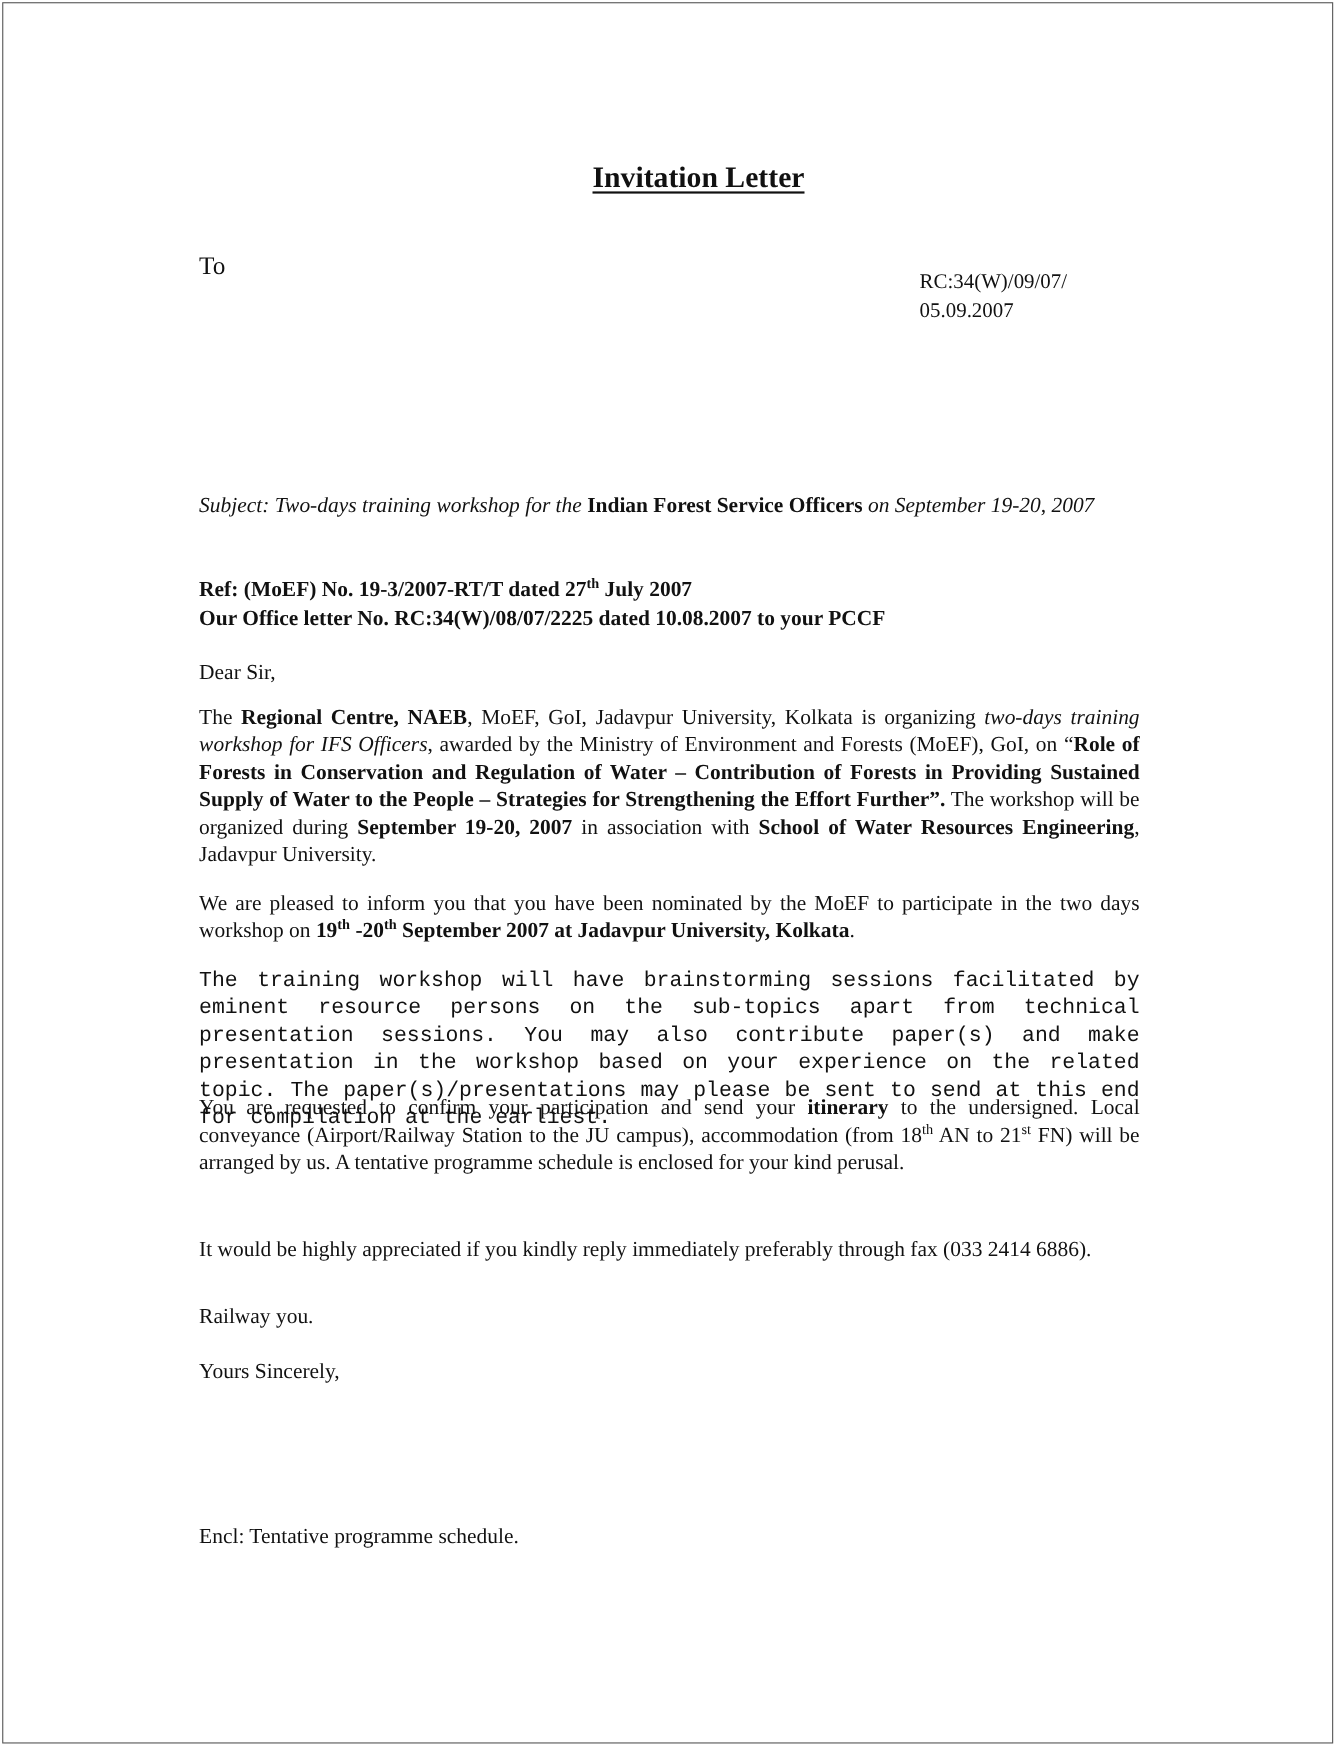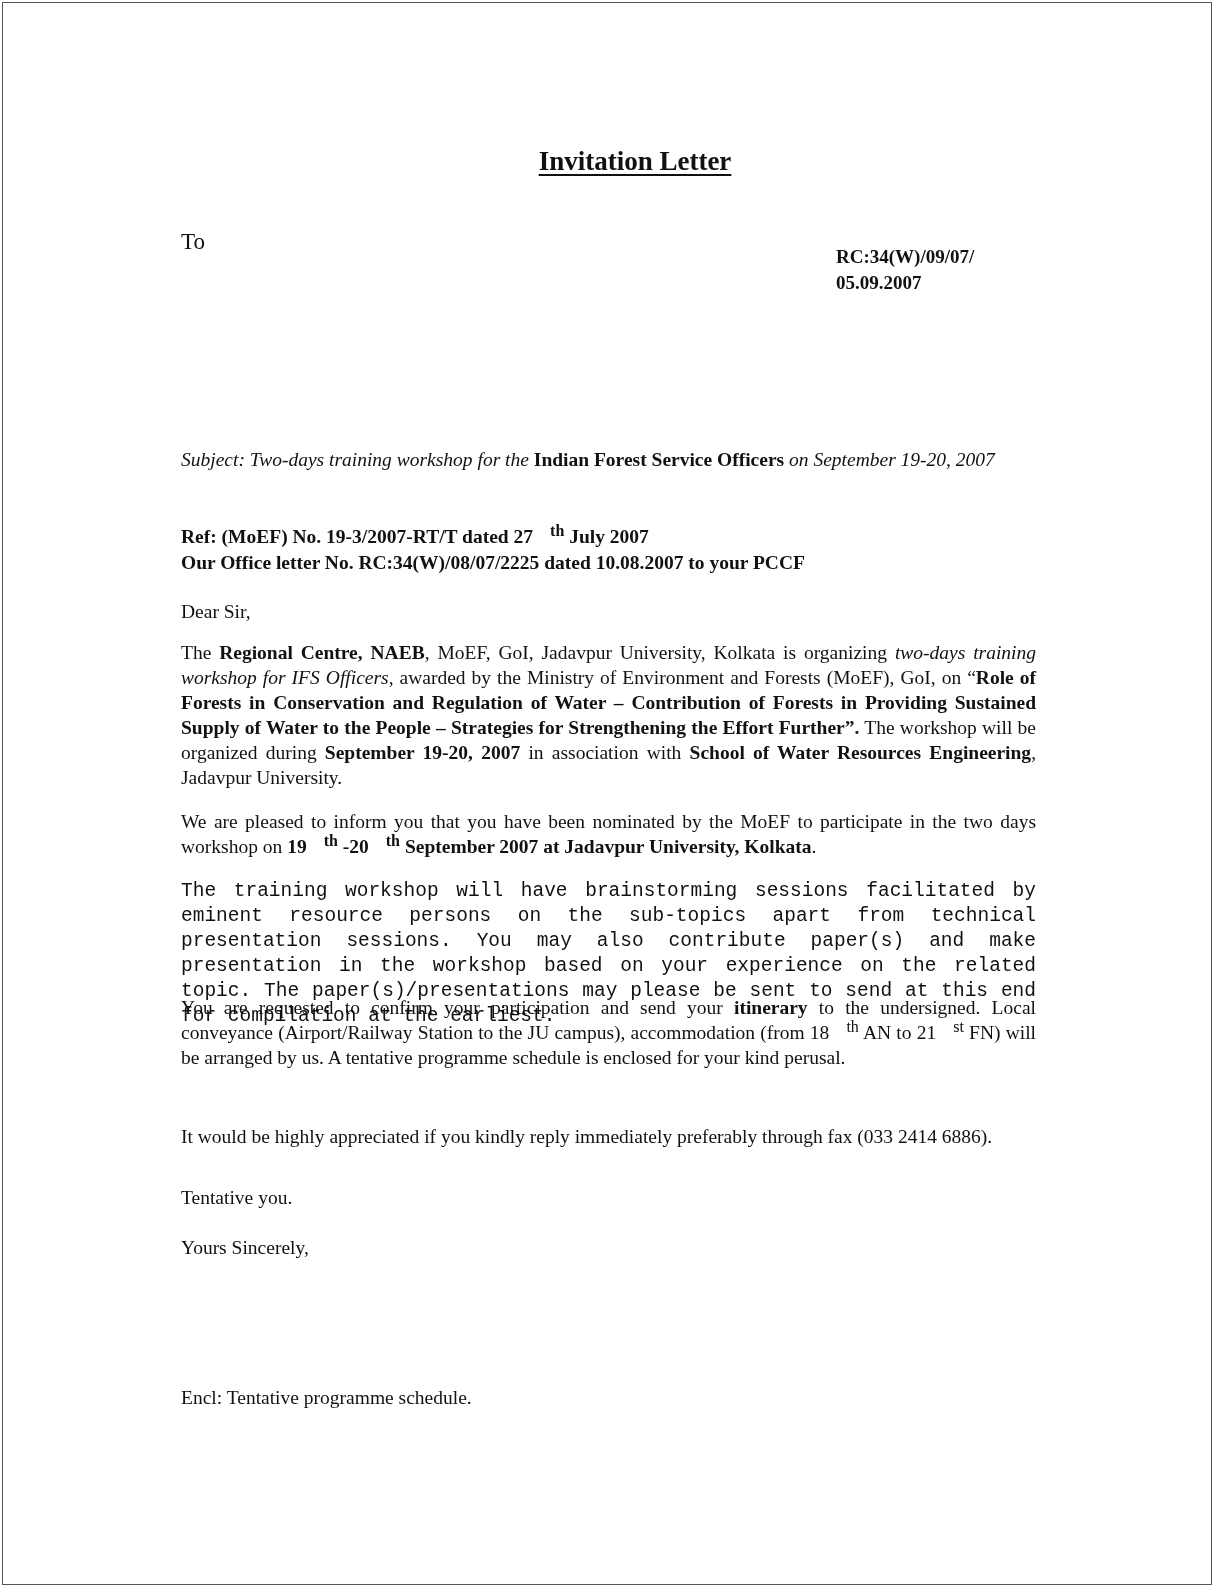--- a/index.html
+++ b/index.html
@@ -8,41 +8,41 @@
     position: absolute; left: 2px; top: 2px; width: 1210px; height: 1583px;
     border: 1px solid #555; box-sizing: border-box; background: #fff;
   }
   .serif { font-family: "Liberation Serif", "DejaVu Serif", serif; color: #111; }
   .title {
     position: absolute; left: 0; width: 1270px; top: 146px; text-align: center;
     font-size: 27px; font-weight: bold; text-decoration: underline;
     text-decoration-thickness: 2px; text-underline-offset: 4px;
   }
   .to { position: absolute; left: 181px; top: 229px; font-size: 23px; }
-  .refno { position: absolute; left: 836px; top: 244px; font-size: 19px; line-height: 26px; font-weight: bold; }
+  .refno { position: absolute; left: 836px; top: 244px; font-size: 19px; line-height: 26px; }
   .refno div { white-space: nowrap; }
   .body {
     position: absolute; left: 181px; width: 855px; font-size: 19.5px; line-height: 25px;
     text-align: justify;
   }
   .subject { top: 447px; font-style: italic; }
   .subject b { font-style: normal; font-weight: bold; }
   .refs { top: 524px; font-weight: bold; font-size: 19.5px; line-height: 26px; }
   .refs div { white-space: nowrap; }
   .salutation { top: 599px; }
   .p1 { top: 640px; }
   .p2 { top: 809px; }
   .p3 { top: 879px; font-family: Liberation Mono, monospace; }
   .p4 { top: 995px; }
   .p5 { top: 1124px; }
   .thanks { top: 1185px; }
   .closing { top: 1235px; }
   .sig { top: 1309px; line-height: 26px; }
   .encl { top: 1385px; }
-  sup { font-size: 16px; line-height: 0; vertical-align: super; margin-left: 17px; }
+  sup { font-size: 13px; line-height: 0; vertical-align: super; }
 </style>
 </head>
 <body>
 
 <div class="page-frame"></div>
 
 <div class="serif title">Invitation Letter</div>
 
 <div class="serif to">To</div>
 
@@ -63,20 +63,20 @@
 <div class="serif body p1"><span>The </span><b>Regional Centre, NAEB</b><span>, MoEF, GoI, Jadavpur University, Kolkata is organizing </span><i>two-days training workshop for IFS Officers</i><span>, awarded by the Ministry of Environment and Forests (MoEF), GoI, on “</span><b>Role of Forests in Conservation and Regulation of Water – Contribution of Forests in Providing Sustained Supply of Water to the People – Strategies for Strengthening the Effort Further”.</b><span> The workshop will be organized during </span><b>September 19-20, 2007</b><span> in association with </span><b>School of Water Resources Engineering</b><span>, Jadavpur University.</span></div>
 
 <div class="serif body p2"><span>We are pleased to inform you that you have been nominated by the MoEF to participate in the two days workshop on </span><b>19</b><sup style="font-weight:bold">th</sup><b> -20</b><sup style="font-weight:bold">th</sup><b> September 2007 at Jadavpur University, Kolkata</b><span>.</span></div>
 
 <div class="serif body p3">The training workshop will have brainstorming sessions facilitated by eminent resource persons on the sub-topics apart from technical presentation sessions. You may also contribute paper(s) and make presentation in the workshop based on your experience on the related topic. The paper(s)/presentations may please be sent to send at this end for compilation at the earliest.</div>
 
 <div class="serif body p4"><span>You are requested to confirm your participation and send your </span><b>itinerary</b><span> to the undersigned. Local conveyance (Airport/Railway Station to the JU campus), accommodation (from 18</span><sup>th</sup><span> AN to 21</span><sup>st</sup><span> FN) will be arranged by us. A tentative programme schedule is enclosed for your kind perusal.</span></div>
 
 <div class="serif body p5">It would be highly appreciated if you kindly reply immediately preferably through fax (033 2414 6886).</div>
 
-<div class="serif body thanks">Tentative you.</div>
+<div class="serif body thanks">Railway you.</div>
 
 <div class="serif body closing">Yours Sincerely,</div>
 
 <div class="serif body sig">
 </div>
 
 <div class="serif body encl">Encl: Tentative programme schedule.</div>
 
 </body></html>

